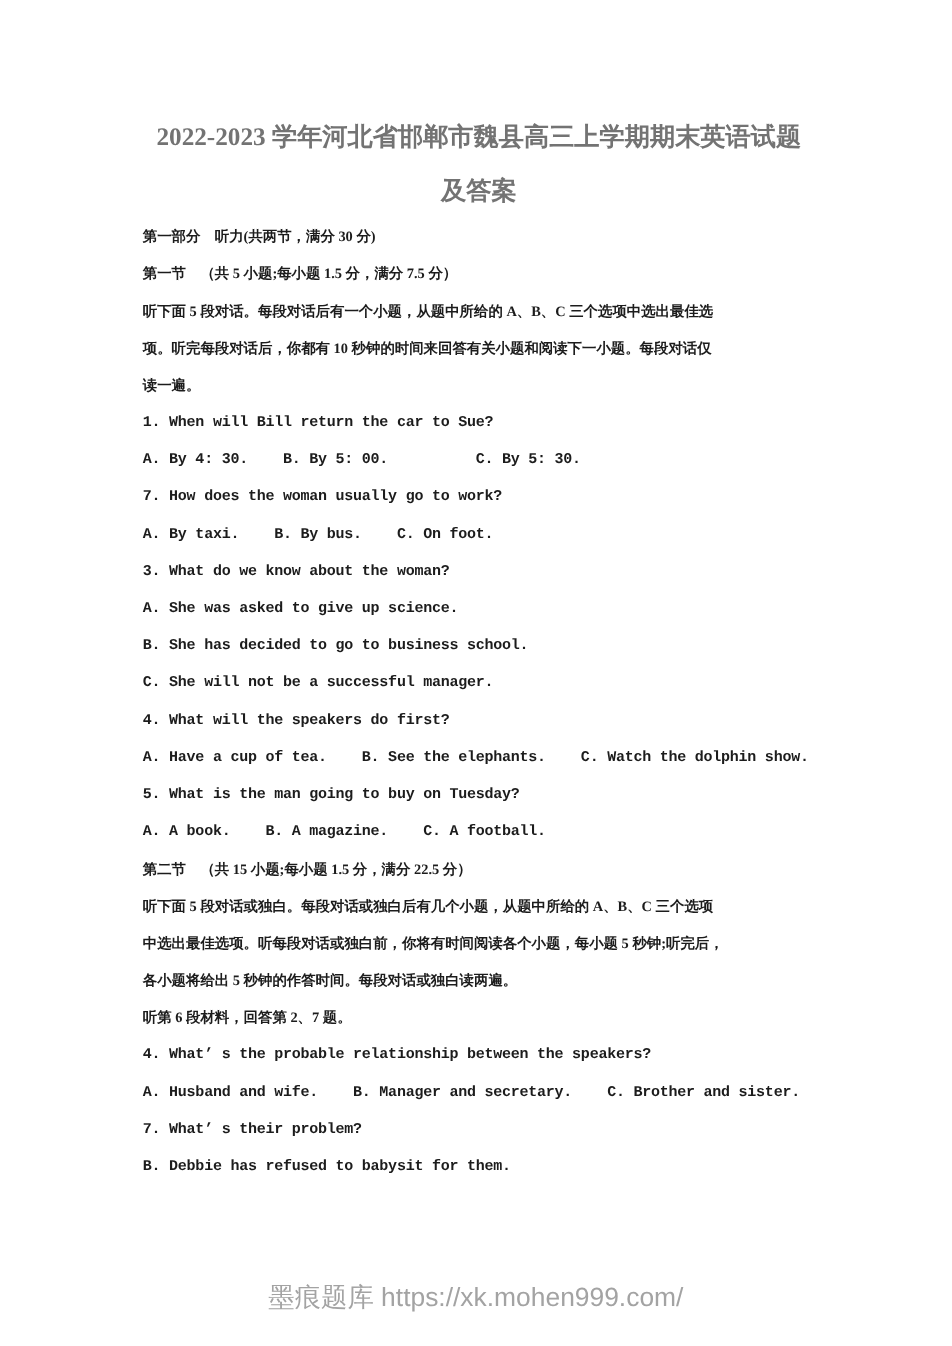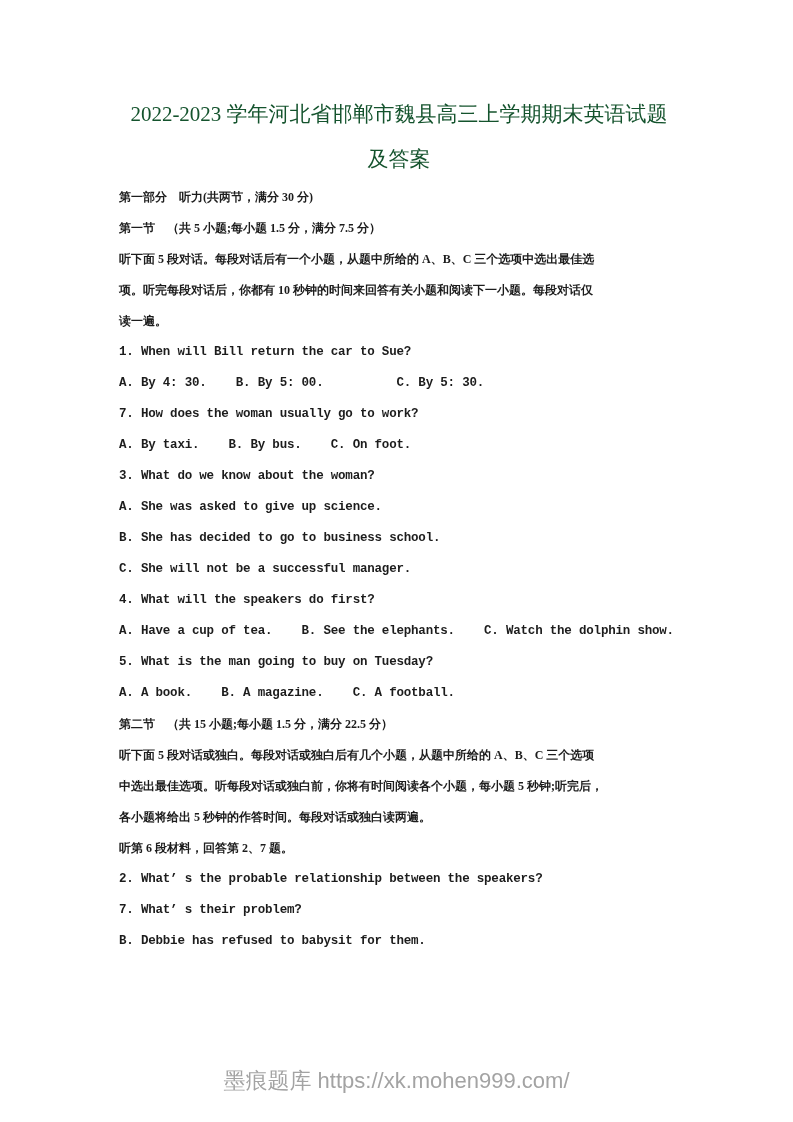--- a/index.html
+++ b/index.html
@@ -11,25 +11,25 @@
     overflow: hidden;
   }
   .content {
     position: absolute;
     left: 119px;
     top: 92px;
     width: 560px;
   }
   .title-line {
     font-family: "Liberation Serif", serif;
-    font-weight: 400;
+    font-weight: 700;
     font-size: 21px;
     line-height: 45px;
     text-align: center;
-    color: #14532d;
+    color: #737373;
     white-space: pre;
   }
   .line {
     white-space: pre;
     color: #1c1c1c;
     line-height: 31px;
   }
   .zh {
     font-family: "Liberation Serif", serif;
     font-size: 12px;
@@ -77,20 +77,21 @@
     <div class="line en">C. She will not be a successful manager.</div>
     <div class="line en">4. What will the speakers do first?</div>
     <div class="line en">A. Have a cup of tea.    B. See the elephants.    C. Watch the dolphin show.</div>
     <div class="line en">5. What is the man going to buy on Tuesday?</div>
     <div class="line en">A. A book.    B. A magazine.    C. A football.</div>
     <div class="line zh">第二节　（共 15 小题;每小题 1.5 分，满分 22.5 分）</div>
     <div class="line zh">听下面 5 段对话或独白。每段对话或独白后有几个小题，从题中所给的 A、B、C 三个选项</div>
     <div class="line zh">中选出最佳选项。听每段对话或独白前，你将有时间阅读各个小题，每小题 5 秒钟;听完后，</div>
     <div class="line zh">各小题将给出 5 秒钟的作答时间。每段对话或独白读两遍。</div>
     <div class="line zh">听第 6 段材料，回答第 2、7 题。</div>
-    <div class="line en">2. What’ s the probable relationship between the speakers?</div>
+    <div class="line en">4. What’ s the probable relationship between the speakers?</div>
+    <div class="line en">A. Husband and wife.    B. Manager and secretary.    C. Brother and sister.</div>
     <div class="line en">7. What’ s their problem?</div>
     <div class="line en">B. Debbie has refused to babysit for them.</div>
 
   </div>
 
   <div class="footer">墨痕题库 https://xk.mohen999.com/</div>
 </div>
 
 </body></html>

